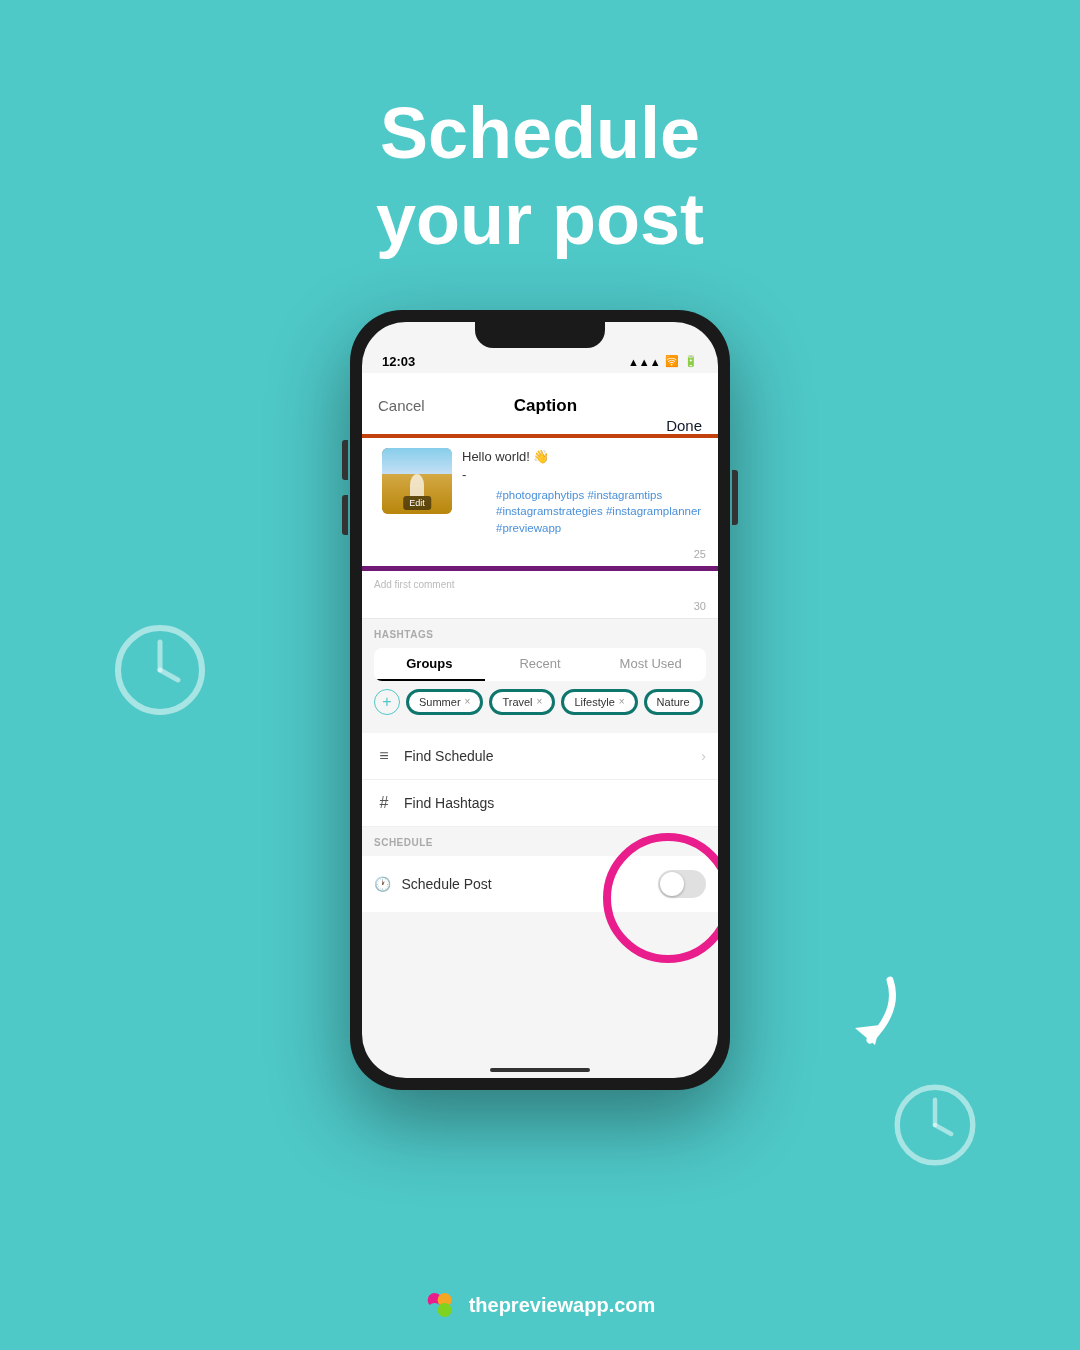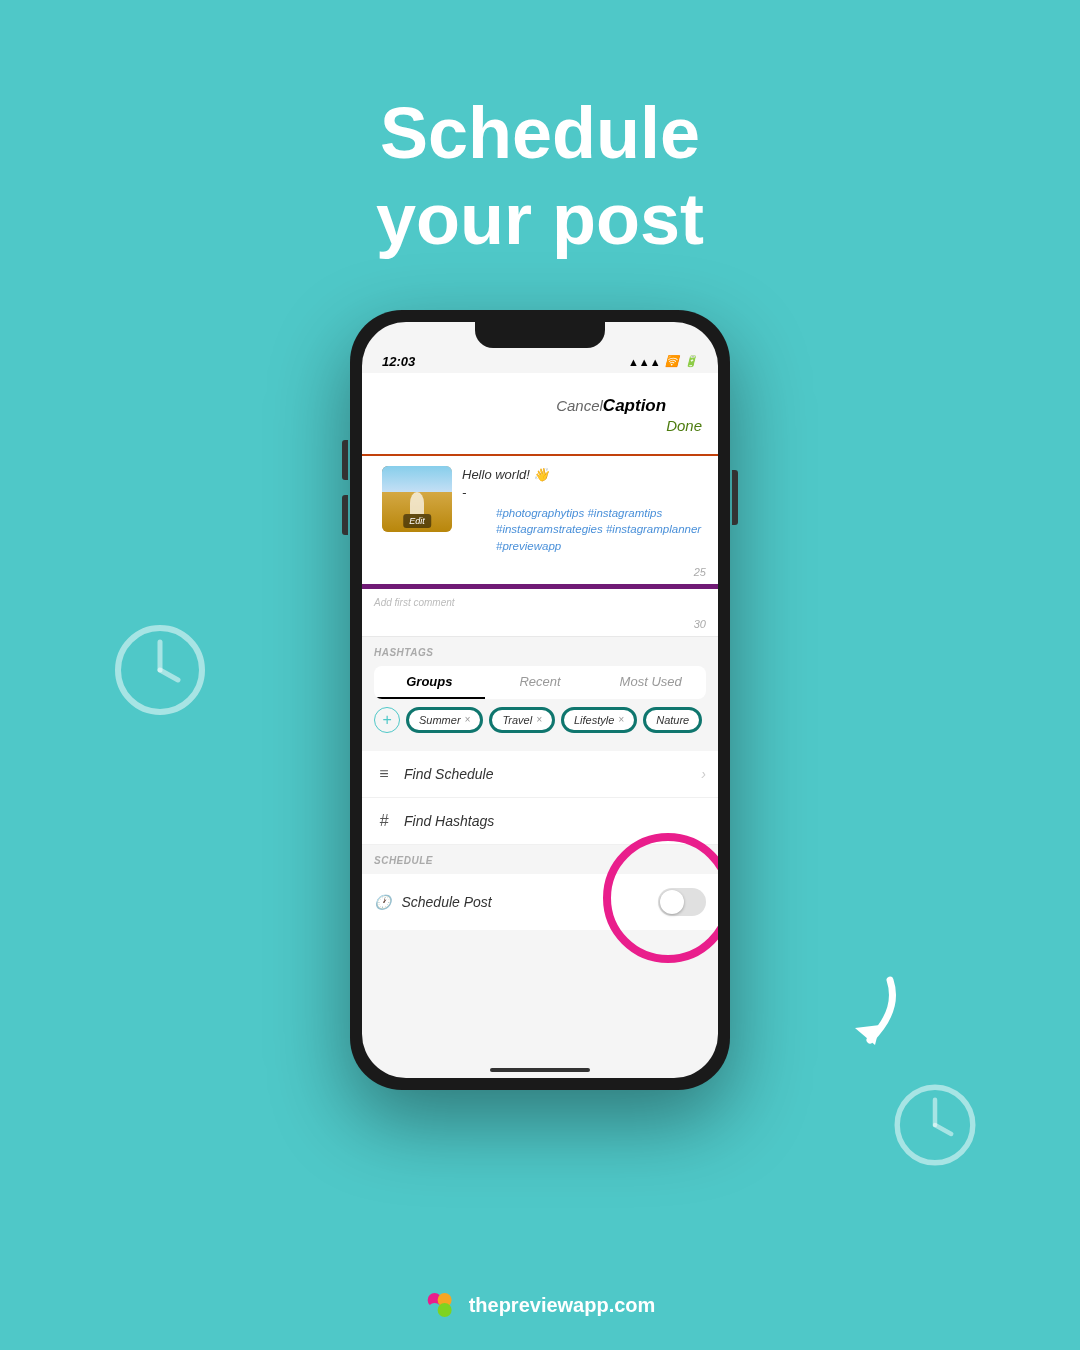--- a/index.html
+++ b/index.html
@@ -71,21 +71,20 @@
       padding: 12px;
     }
 
     .phone-screen {
       width: 100%;
       height: 100%;
       background: #f5f5f5;
       border-radius: 44px;
       overflow: hidden;
       position: relative;
-      font-style: italic;
     }
 
     
     .notch {
       position: absolute;
       top: 0;
       left: 50%;
       transform: translateX(-50%);
       width: 130px;
       height: 26px;
@@ -136,37 +135,37 @@
     .status-icons {
       display: flex;
       gap: 5px;
       align-items: center;
       font-size: 11px;
     }
 
     
     .nav-bar {
       display: flex;
-      justify-content: flex-end;
-      align-items: center;
-      padding: 4px 16px 20px;
-      background: white;
-      border-bottom: 2px solid #c2410c;
+      justify-content: space-between;
+      align-items: center;
+      padding: 4px 16px 0;
+      background: white;
+      border-bottom: 4px solid #c2410c;
     }
     .nav-cancel {
       color: #666;
       font-size: 15px;
     }
     .nav-title {
       font-size: 17px;
       font-weight: 700;
       color: #000;
     }
     .nav-done {
-      color: #4d7c0f;
+      color: #0f172a;
       font-size: 15px;
       margin-top: 40px;
     }
 
     
     .caption-area {
       display: flex;
       background: white;
       padding: 10px 12px;
       gap: 10px;

